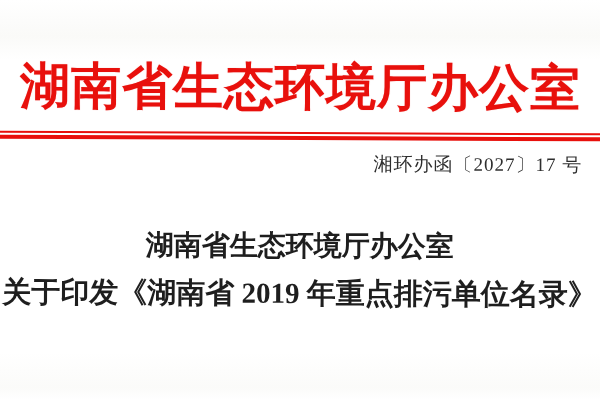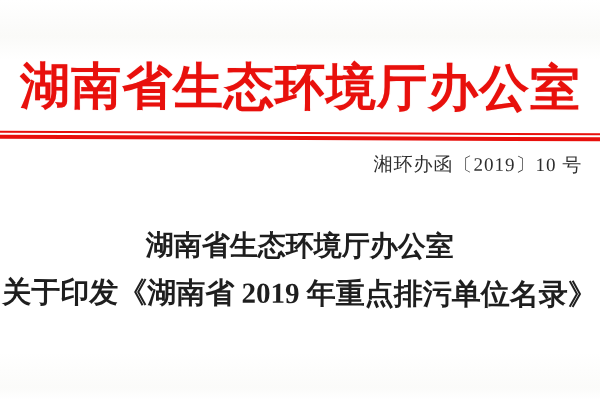--- a/index.html
+++ b/index.html
@@ -82,21 +82,21 @@
   <div class="scan-tilt">
 
     <div class="agency-name">湖南省生态环境厅办公室</div>
 
     <div class="header-rule">
       <div class="rule-thin"></div>
       <div class="rule-gap"></div>
       <div class="rule-thick"></div>
     </div>
 
-    <div class="doc-number">湘环办函〔2019〕10 号</div>
+    <div class="doc-number">湘环办函〔2027〕17 号</div>
 
     <div class="title-block">
       <div class="title-line-1">湖南省生态环境厅办公室</div>
       <div class="title-line-2">关于印发《湖南省 2019 年重点排污单位名录》</div>
     </div>
 
   </div>
 </div>
 
 </body></html>

